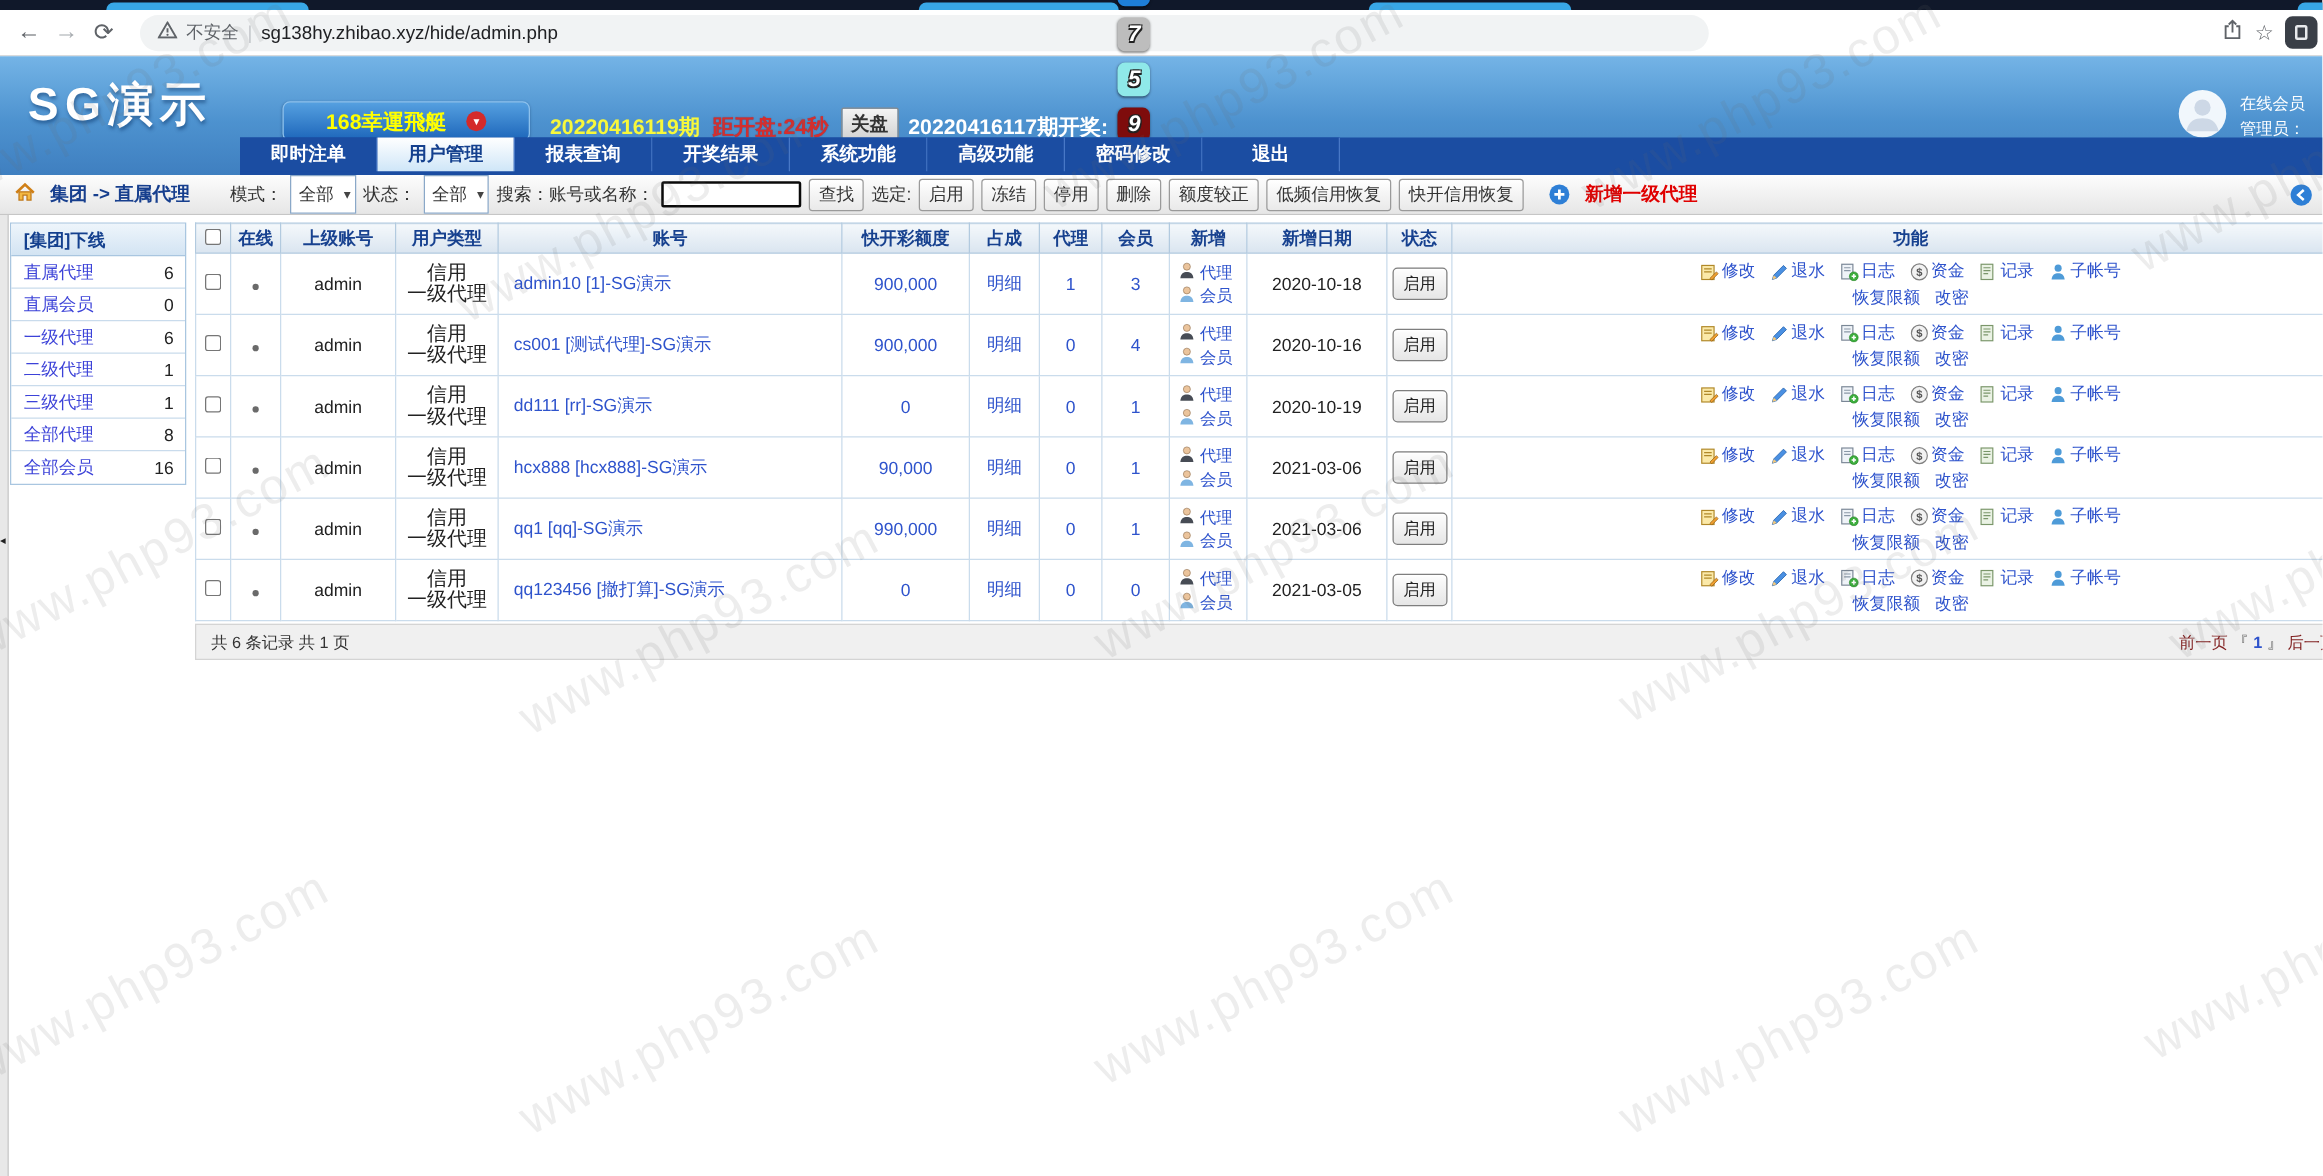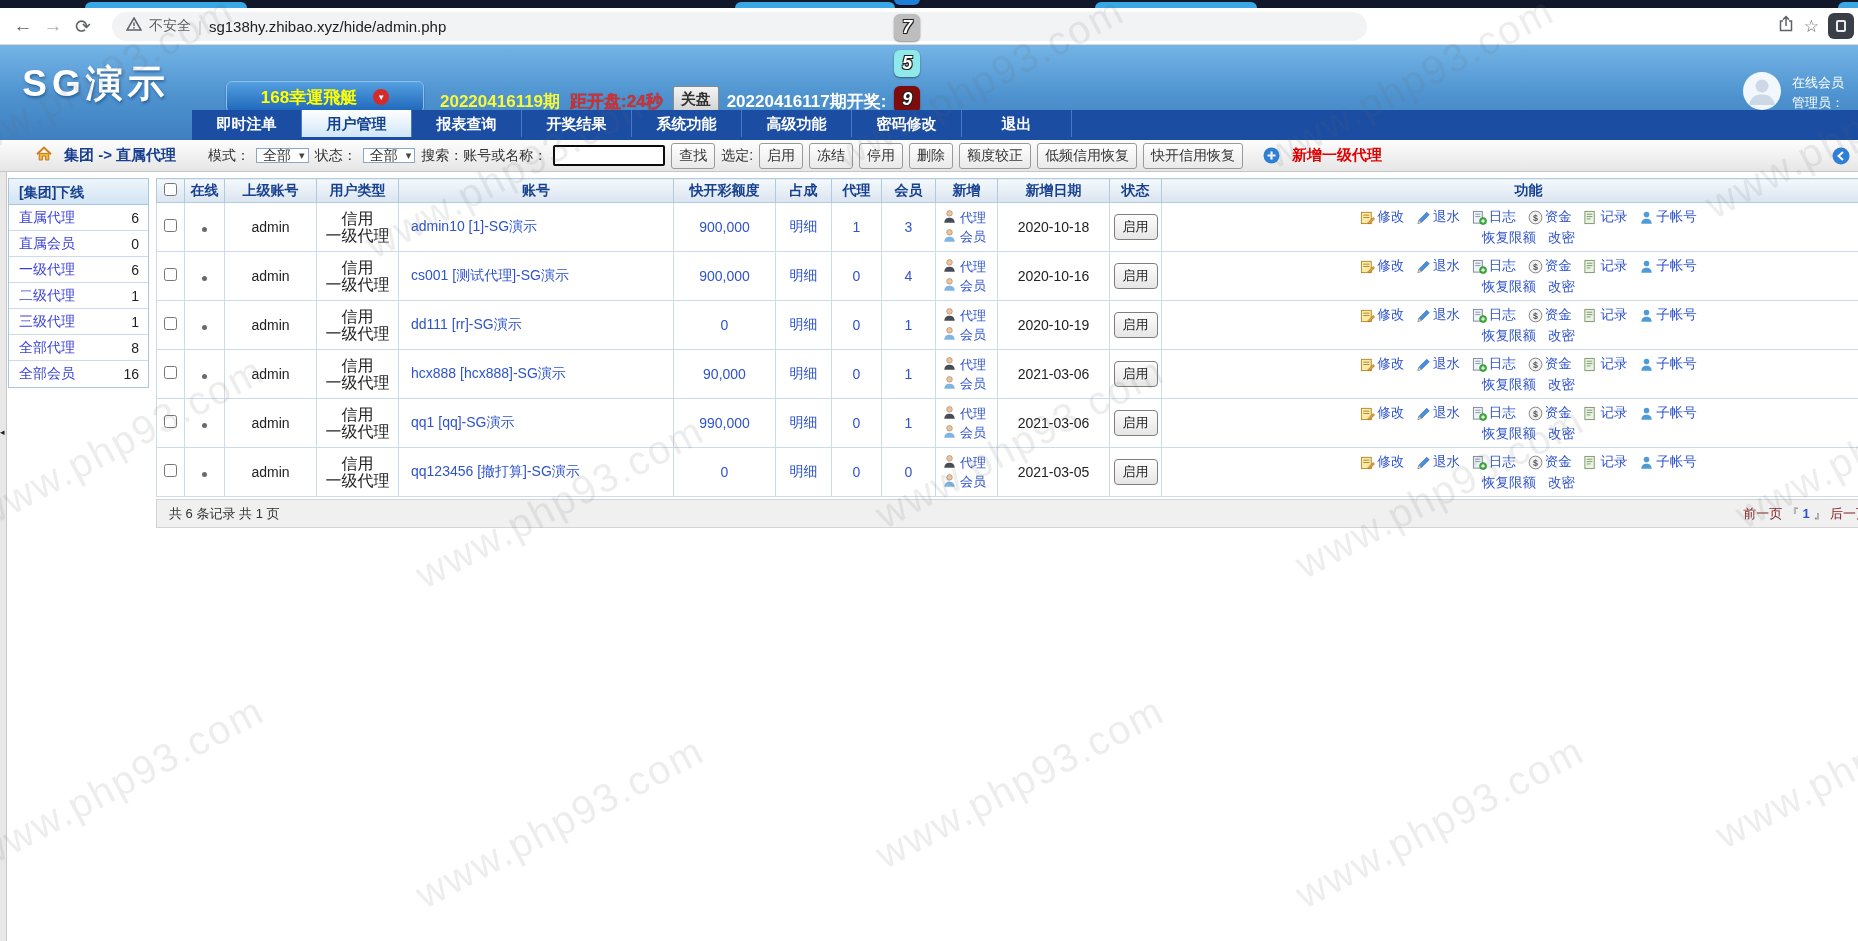--- a/index.html
+++ b/index.html
@@ -40,23 +40,23 @@
           text-shadow:-1px -1px 0 #222,1px -1px 0 #222,-1px 1px 0 #222,1px 1px 0 #222; }
   .online-info { position:absolute; left:1742px; top:26px; display:flex; align-items:center; gap:10px; color:#fff; font-size:13px; white-space:nowrap; }
   .online-info .lines div { line-height:20px; }
   .nav-row { position:absolute; left:192px; right:0; bottom:0; height:30px; background:#1b4da2; display:flex; }
   .tab { width:110px; height:27px; line-height:27px; text-align:center; color:#fff; font-size:15px; font-weight:bold;
          border-right:1px solid #4878c6; cursor:pointer; background:#1b4da2; }
   .tab.active { background:linear-gradient(180deg,#ffffff,#cfe6f8); color:#14408e; }
 
   
   .toolbar { height:32px; background:linear-gradient(180deg,#fdfdfd,#e6e6e6); border-bottom:1px solid #c6c6c6;
-             display:flex; align-items:center; padding-left:36px; gap:6px; white-space:nowrap; font-size:14px; color:#333; position:relative; }
+             display:flex; align-items:center; padding-left:12px; gap:6px; white-space:nowrap; font-size:14px; color:#333; position:relative; }
   .crumb { color:#173f8e; font-size:15px; font-weight:bold; margin-right:26px; }
-  .sel { display:inline-flex; align-items:center; gap:8px; border:1px solid #8aa8c8; background:#fff; height:15px; padding:0 3px 0 6px; font-size:14px; cursor:pointer; }
+  .sel { display:inline-flex; align-items:center; gap:8px; border:1px solid #8aa8c8; background:#fff; height:31px; padding:0 3px 0 6px; font-size:14px; cursor:pointer; }
   .sel::after { content:"▾"; font-size:11px; color:#444; }
   .search-input { width:112px; height:21px; border:2px solid #0a0a0a; border-radius:2px; background:#fff; padding:0 4px; font-size:13px; }
   .tb-btn { background:linear-gradient(180deg,#ffffff,#e9e9e9); border:1px solid #9a9a9a; border-radius:3px; color:#333;
             font-size:14px; padding:3px 7px; cursor:pointer; }
   .add-agent { color:#e00000; font-size:15px; font-weight:bold; margin-left:6px; cursor:pointer; }
   .plus-wrap { margin-left:14px; display:inline-flex; align-items:center; }
   .collapse-btn { position:absolute; right:8px; top:7px; cursor:pointer; }
 
   
   .content { position:relative; height:769px; background:#fff; }

